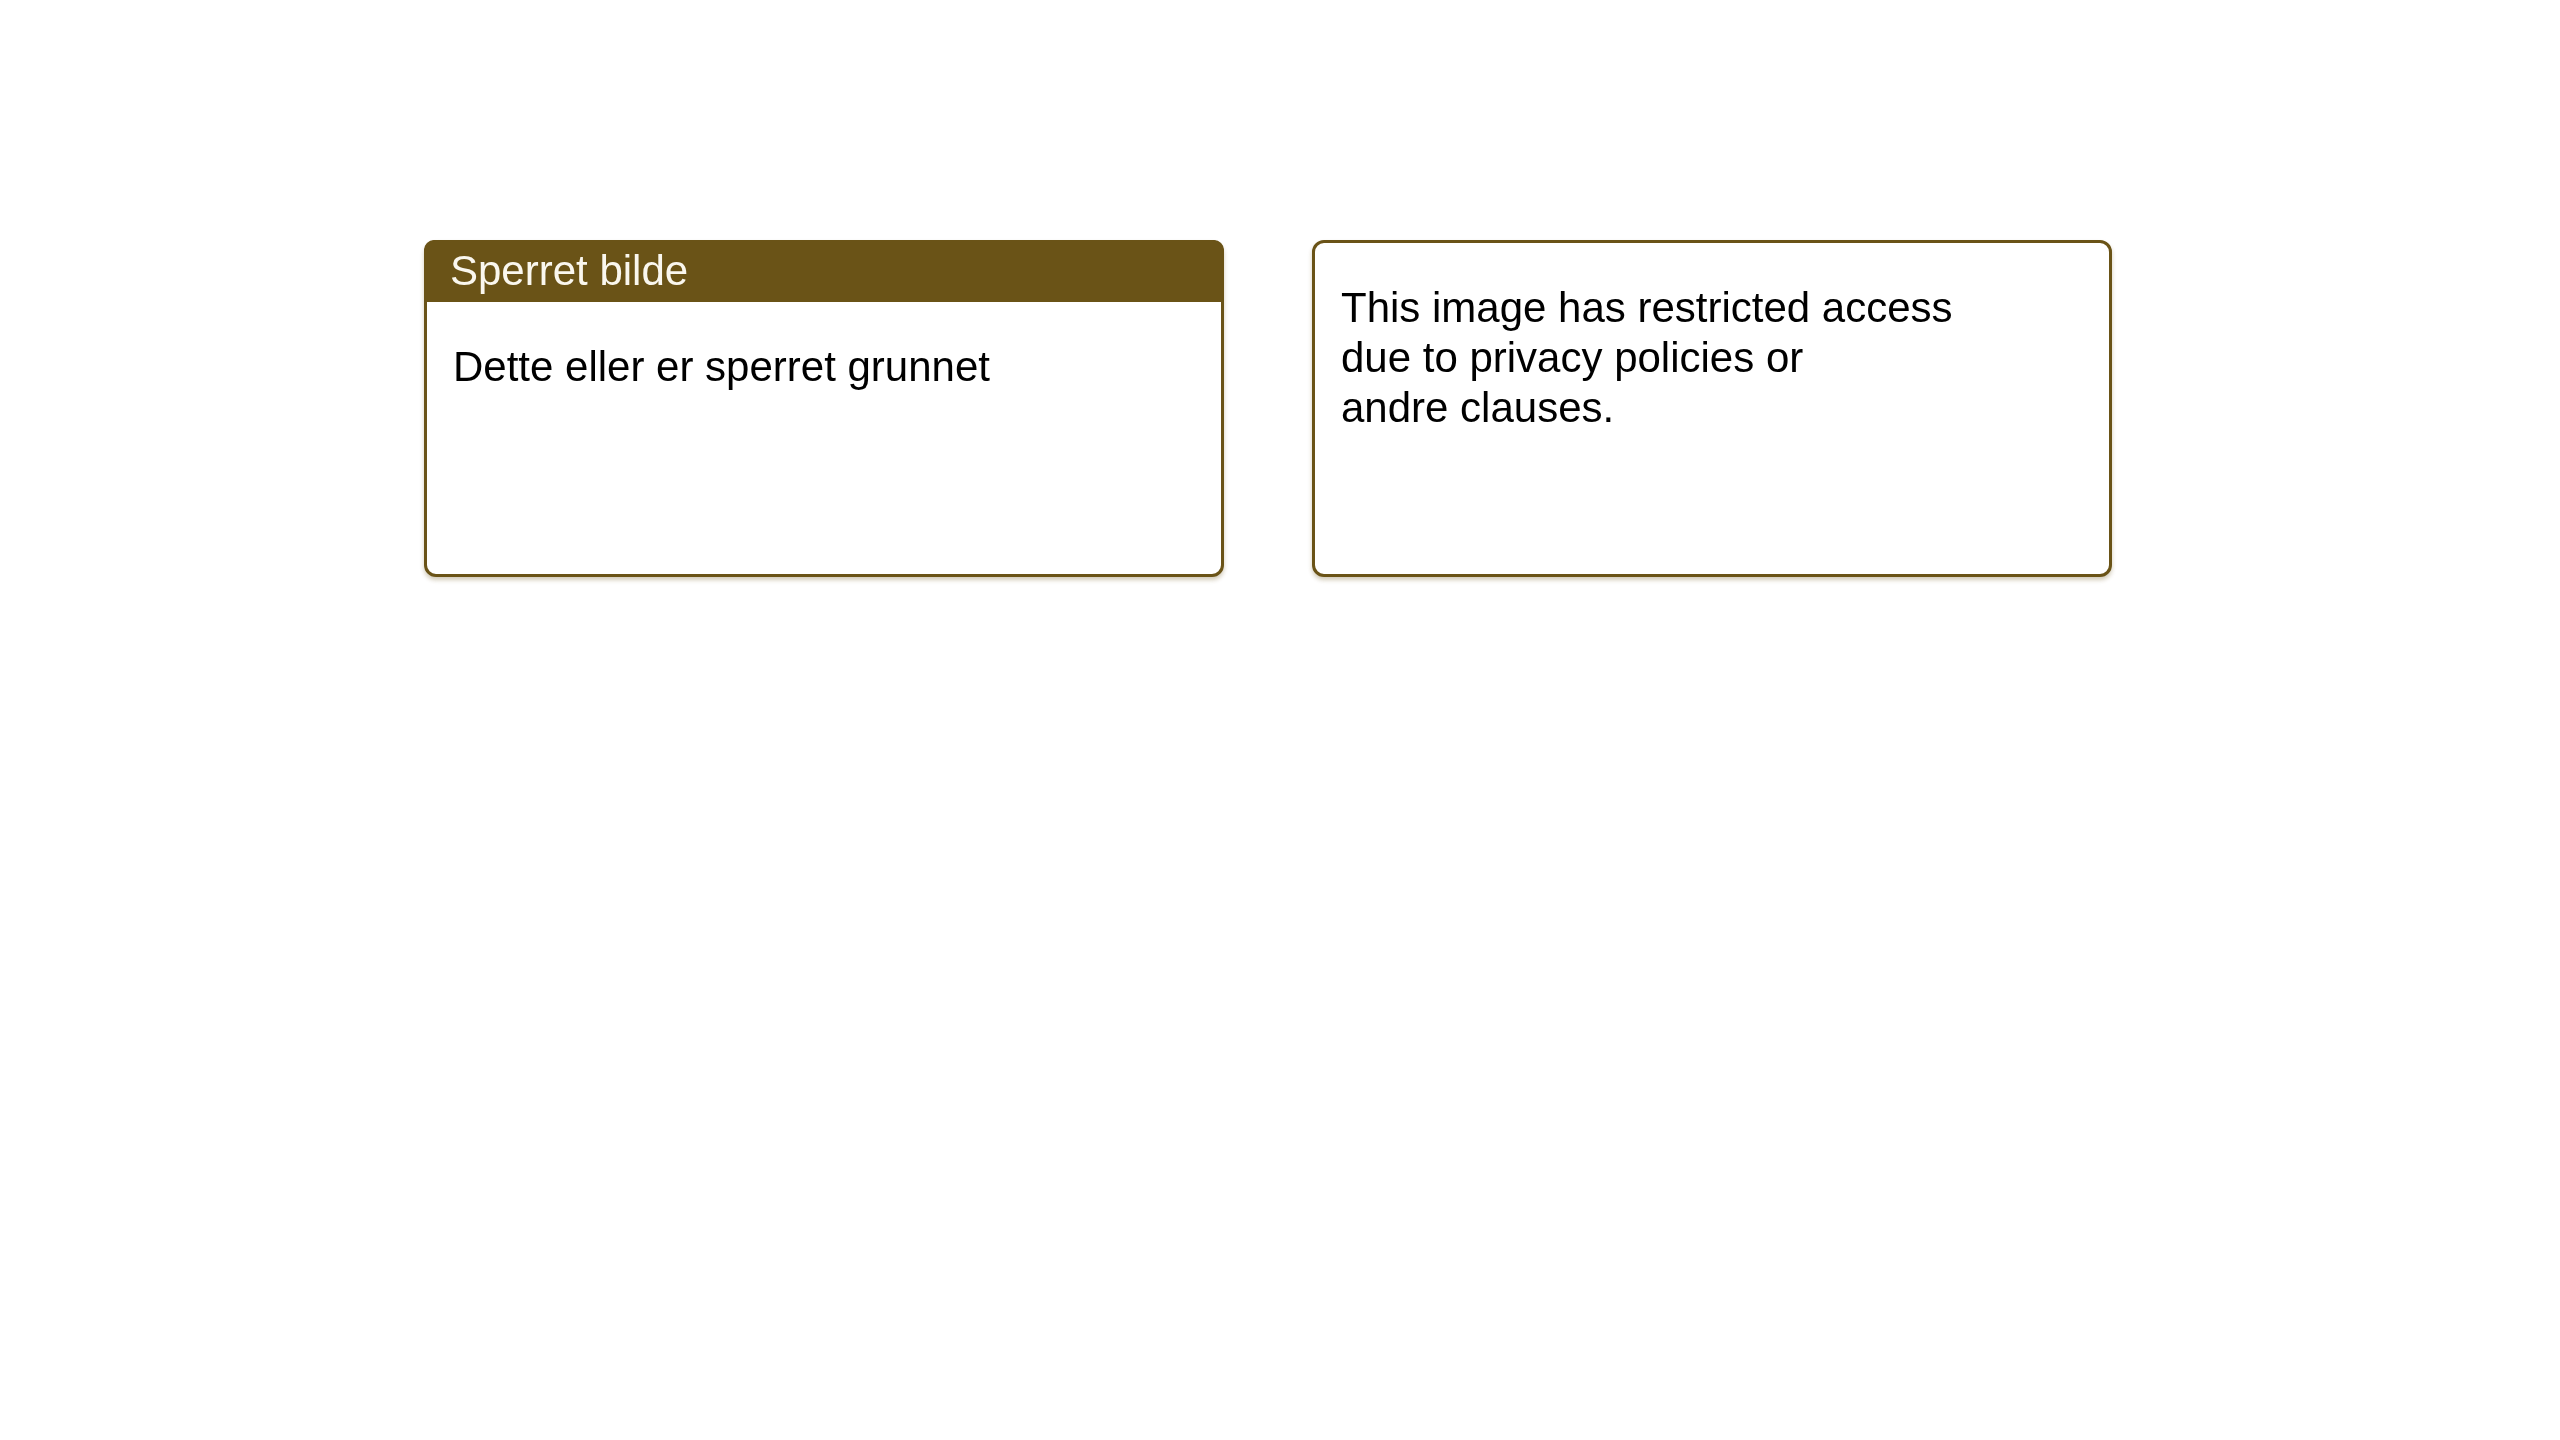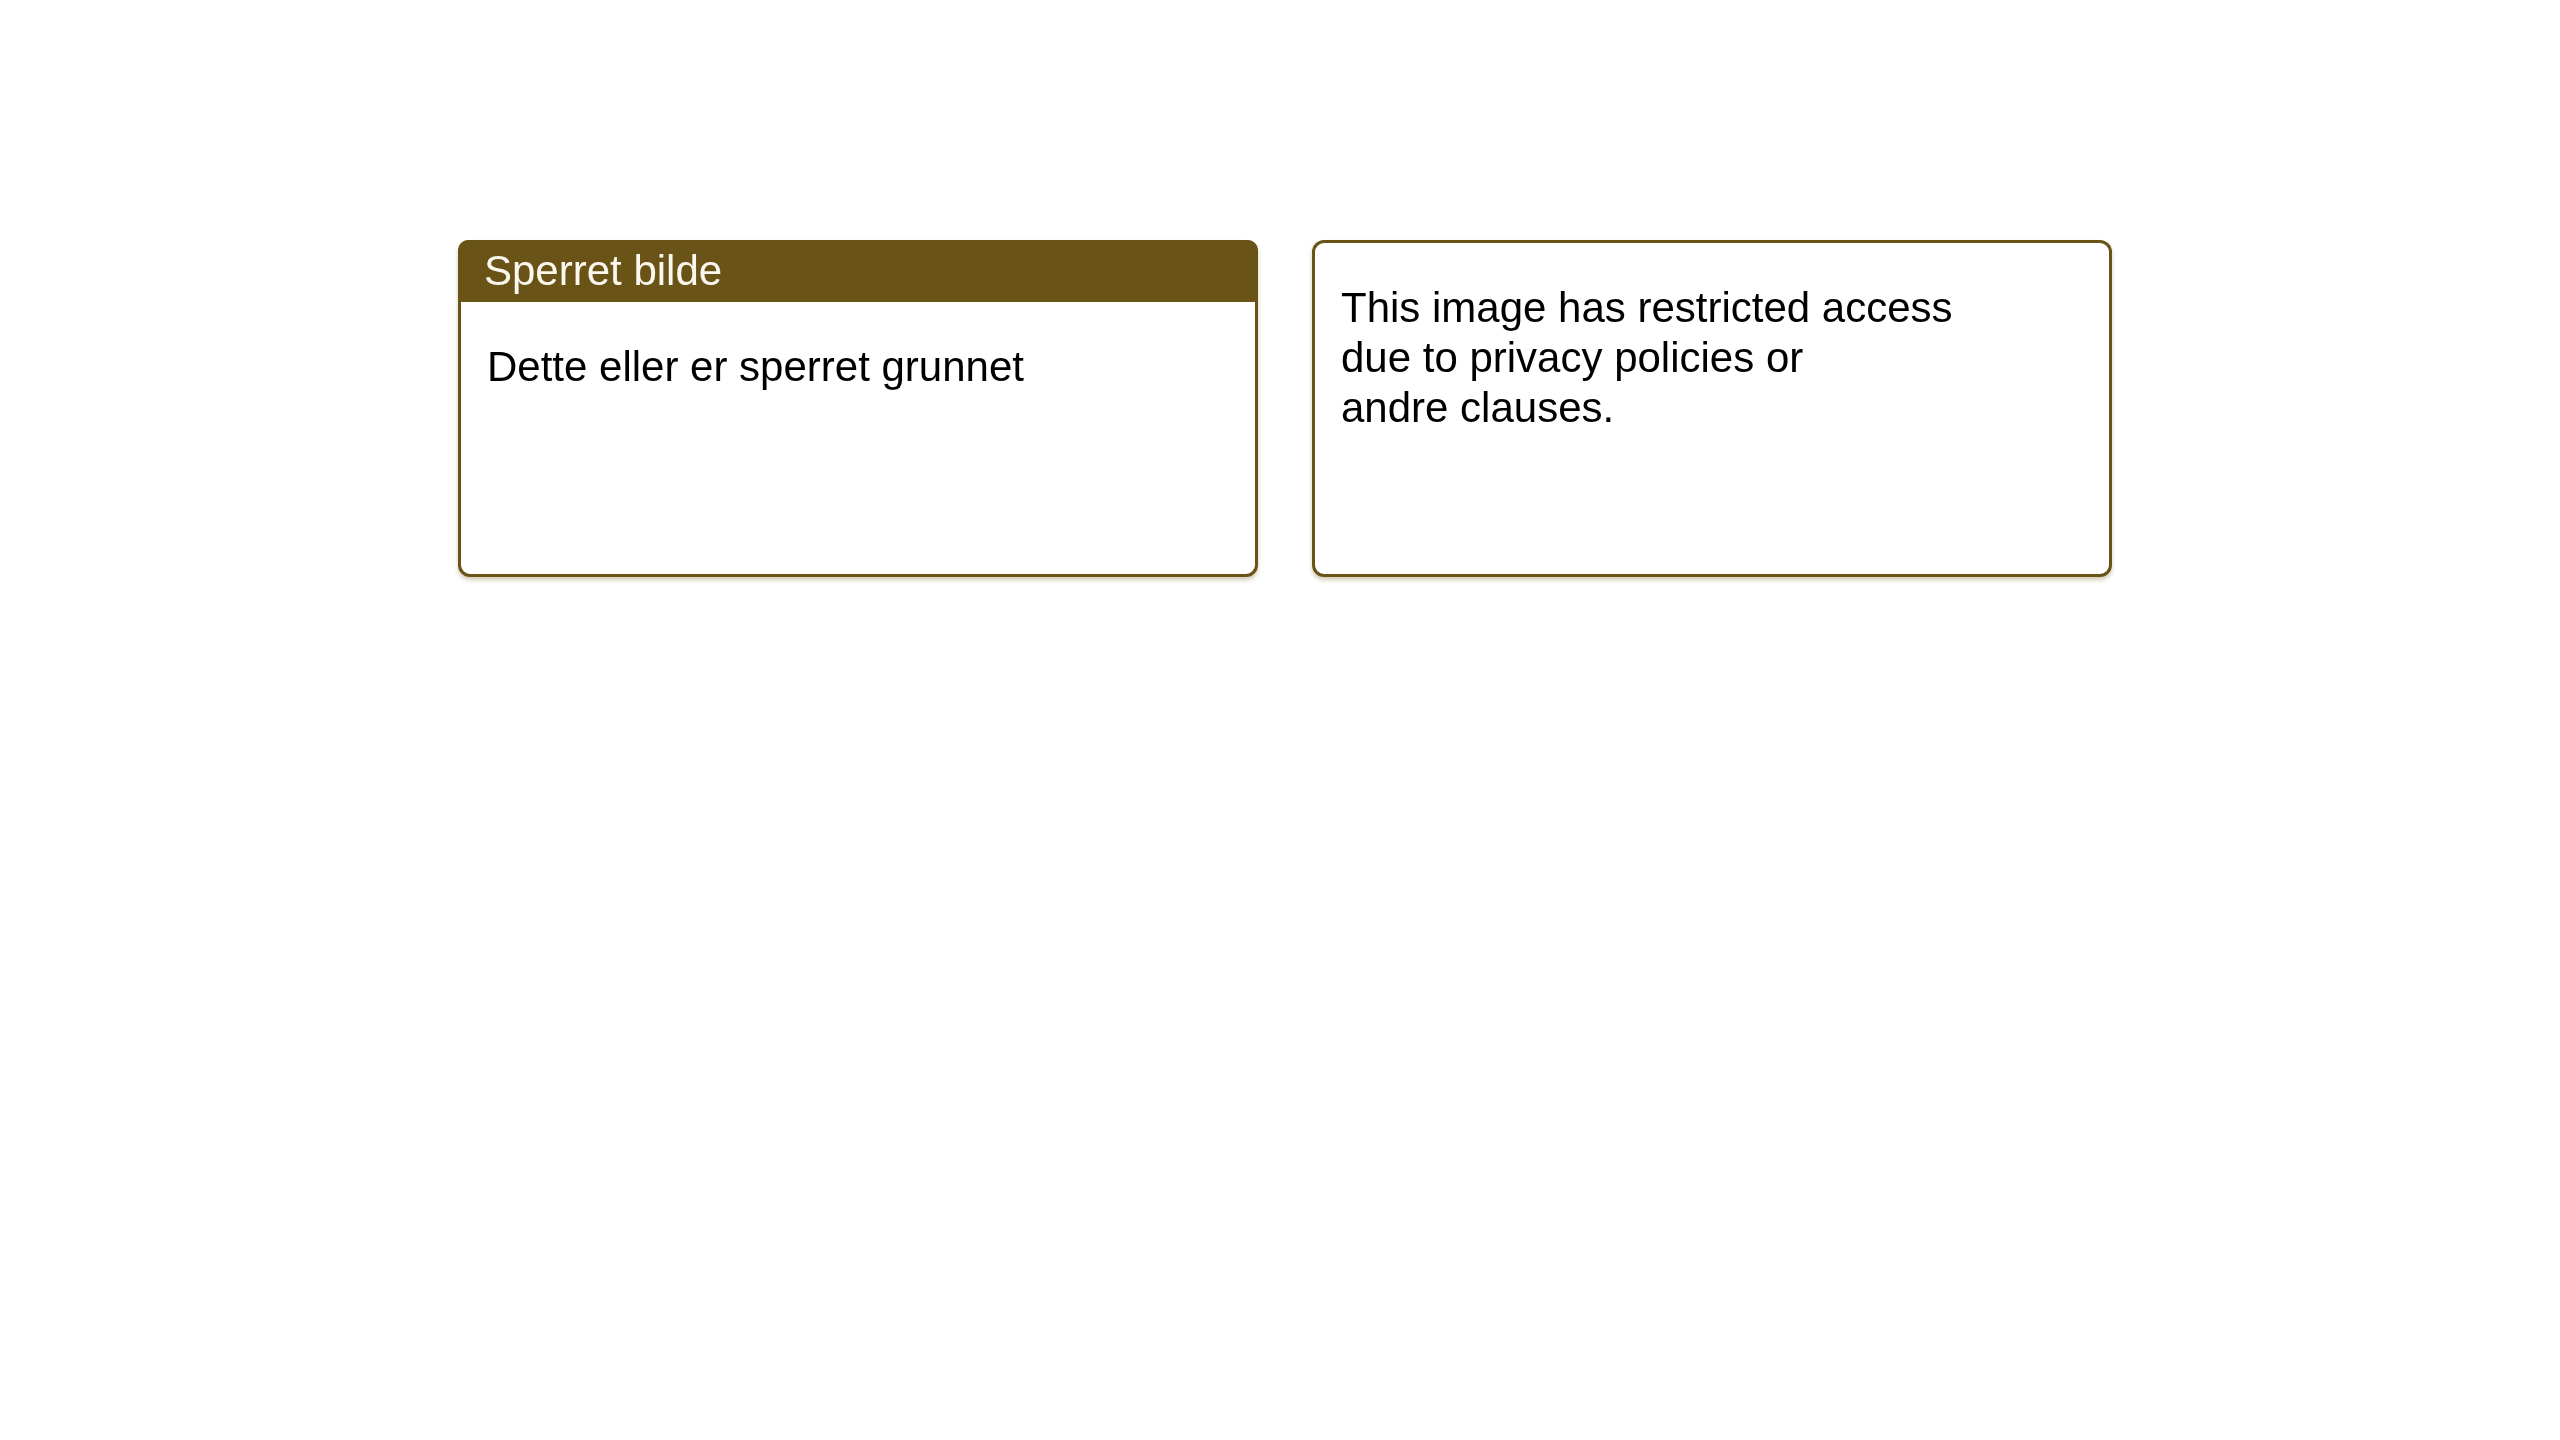--- a/index.html
+++ b/index.html
@@ -21,21 +21,21 @@
     position: absolute;
     top: 240px;
     width: 800px;
     height: 337px;
     box-sizing: border-box;
     background: #ffffff;
     border: 3px solid var(--border-color, #6a5317);
     border-radius: 12px;
     box-shadow: 0 3px 4px rgba(107, 84, 24, 0.30);
   }
-  .card-left  { left: 458px; }
+  .card-left  { left: 424px; }
   .card-right { left: 1312px; }
   .card-header {
     box-sizing: border-box;
     height: 62px;
     margin: -3px -3px 0 -3px;
     background: var(--header-bg, #6a5317);
     border-radius: 10px 10px 0 0;
     display: flex;
     align-items: center;
     padding: 0 26px;

